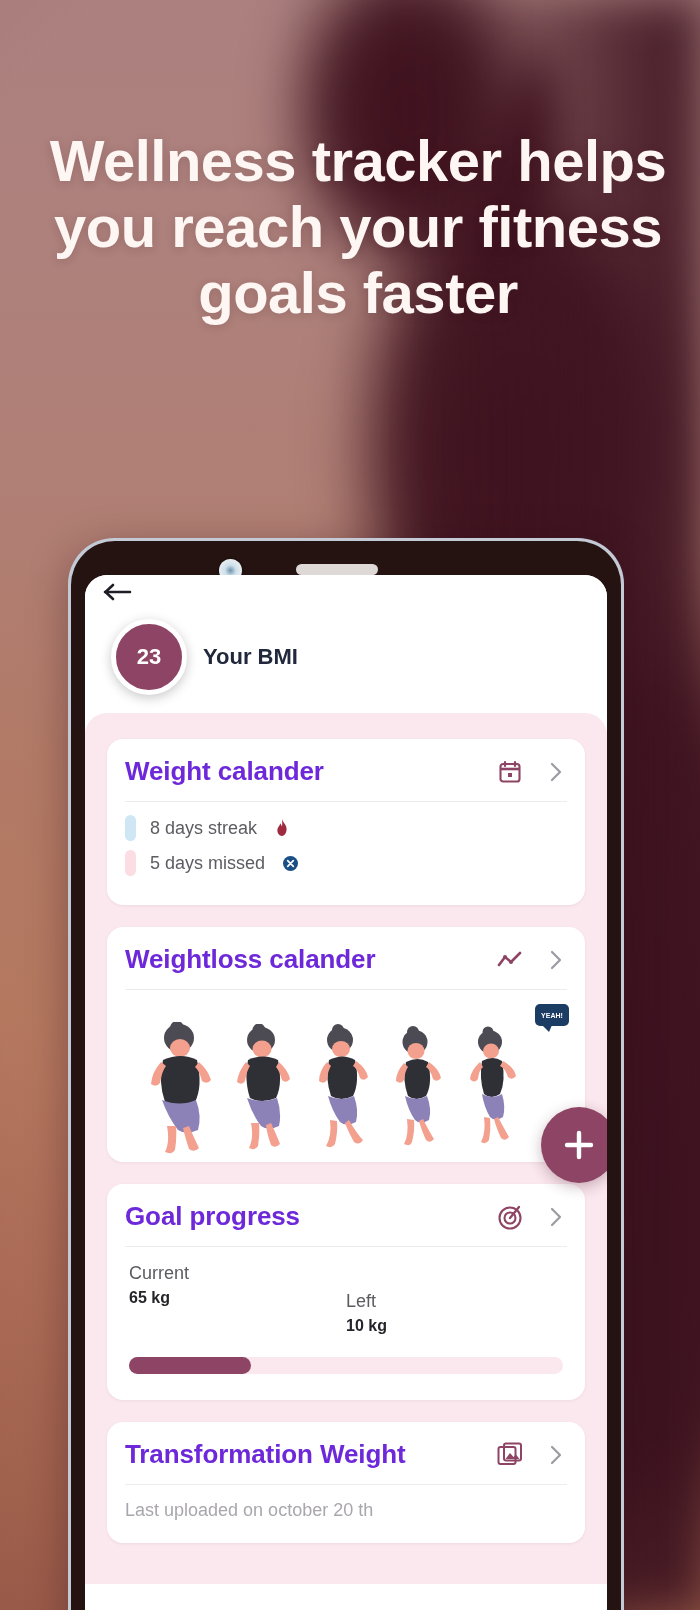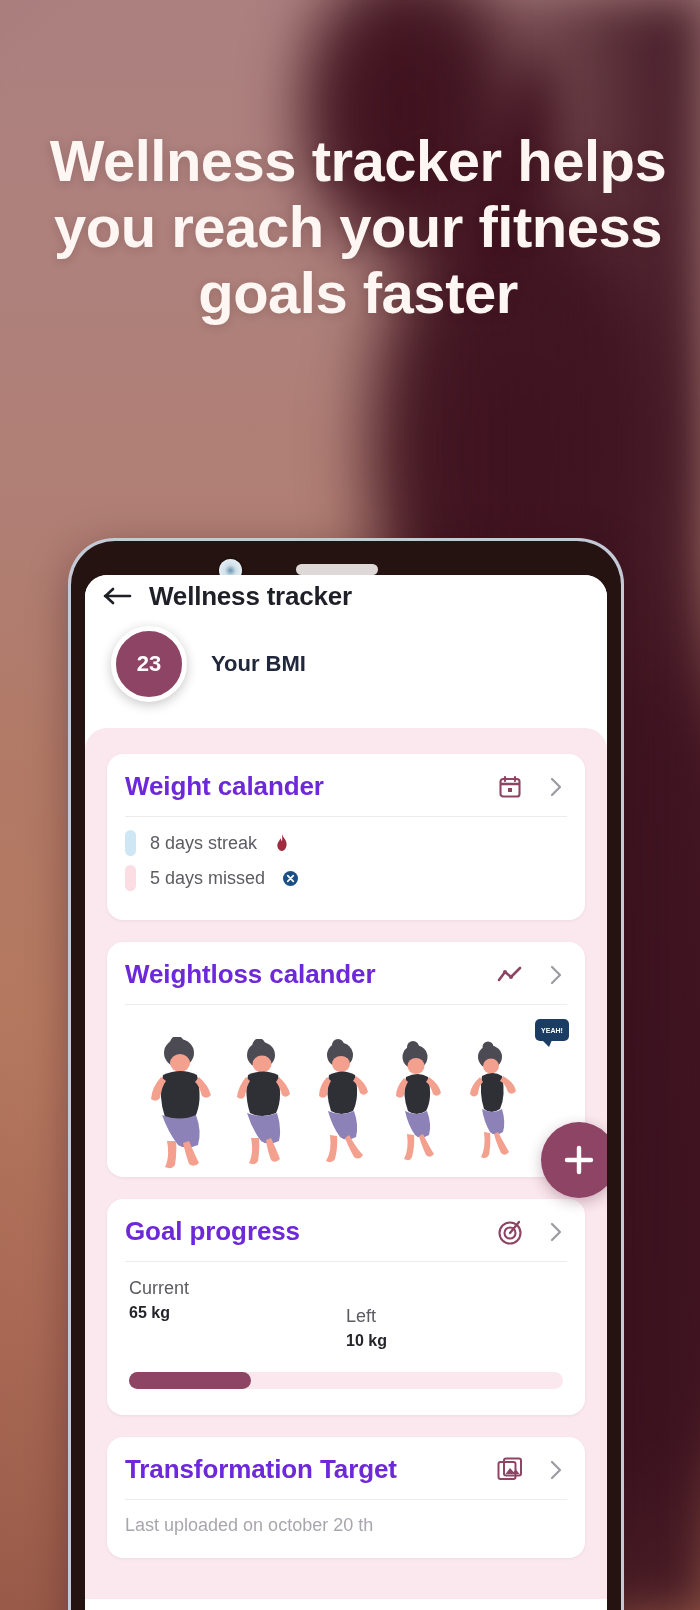--- a/index.html
+++ b/index.html
@@ -121,22 +121,22 @@
   
   .appbar{
     display:flex; align-items:center; gap:16px;
     padding:6px 22px 0 18px;
     background:#fff;
   }
   .back-arrow{ width:30px; height:24px; flex:none; }
   .appbar-title{ font-size:26px; font-weight:bold; color:#1f1f27; letter-spacing:-.2px;}
 
   .bmi-row{
-    display:flex; align-items:center; gap:24px;
-    padding:14px 0 26px 26px;
+    display:flex; align-items:center; gap:16px;
+    padding:14px 0 18px 26px;
     background:#fff;
   }
   .bmi-badge{
     width:76px; height:76px; border-radius:50%;
     background:#8e4464;
     color:#fff;
     display:flex; align-items:center; justify-content:center;
     font-size:22px; font-weight:bold;
     border:5px solid #ffffff;
     box-shadow:0 3px 12px rgba(0,0,0,.22);
@@ -246,21 +246,20 @@
     <div class="screen">
 
 
       <div class="appbar">
         <span class="back-arrow">
           <svg width="30" height="22" viewBox="0 0 30 22">
             <path d="M2 11 H27" stroke="#1f1f27" stroke-width="2.6" stroke-linecap="round"></path>
             <path d="M10 4 L2.5 11 L10 18" stroke="#1f1f27" stroke-width="2.6" fill="none" stroke-linecap="round" stroke-linejoin="round"></path>
           </svg>
         </span>
-        <span class="appbar-title">Wellness tracker</span>
       </div>
 
       <div class="bmi-row">
         <div class="bmi-badge">23</div>
         <div class="bmi-label">Your BMI</div>
       </div>
 
       <div class="sheet">
 
         <div class="fab">
@@ -417,21 +416,21 @@
               <div class="goal-val">10 kg</div>
             </div>
           </div>
           <div class="bar-track">
             <div class="bar-fill" id="goalFill" style="width: 28%;"></div>
           </div>
         </div>
 
         <div class="card">
           <div class="card-head">
-            <span class="card-title">Transformation Target</span>
+            <span class="card-title">Transformation Weight</span>
             <span class="card-icon">
               <svg width="26" height="26" viewBox="0 0 26 26">
                 <rect x="1.5" y="5" width="17" height="17" rx="2" fill="none" stroke="#8e4464" stroke-width="2"></rect>
                 <rect x="7" y="1.5" width="17" height="17" rx="2" fill="none" stroke="#8e4464" stroke-width="2"></rect>
                 <path d="M8.5 17 L13 11 L16.5 15 L19 12.5 L22.5 17 Z" fill="#8e4464"></path>
               </svg>
             </span>
             <span class="chev">
               <svg width="18" height="24" viewBox="0 0 18 24">
                   <path d="M5 4 L13 12 L5 20" fill="none" stroke="#9a9aa2" stroke-width="2.2" stroke-linecap="round" stroke-linejoin="round"></path>

